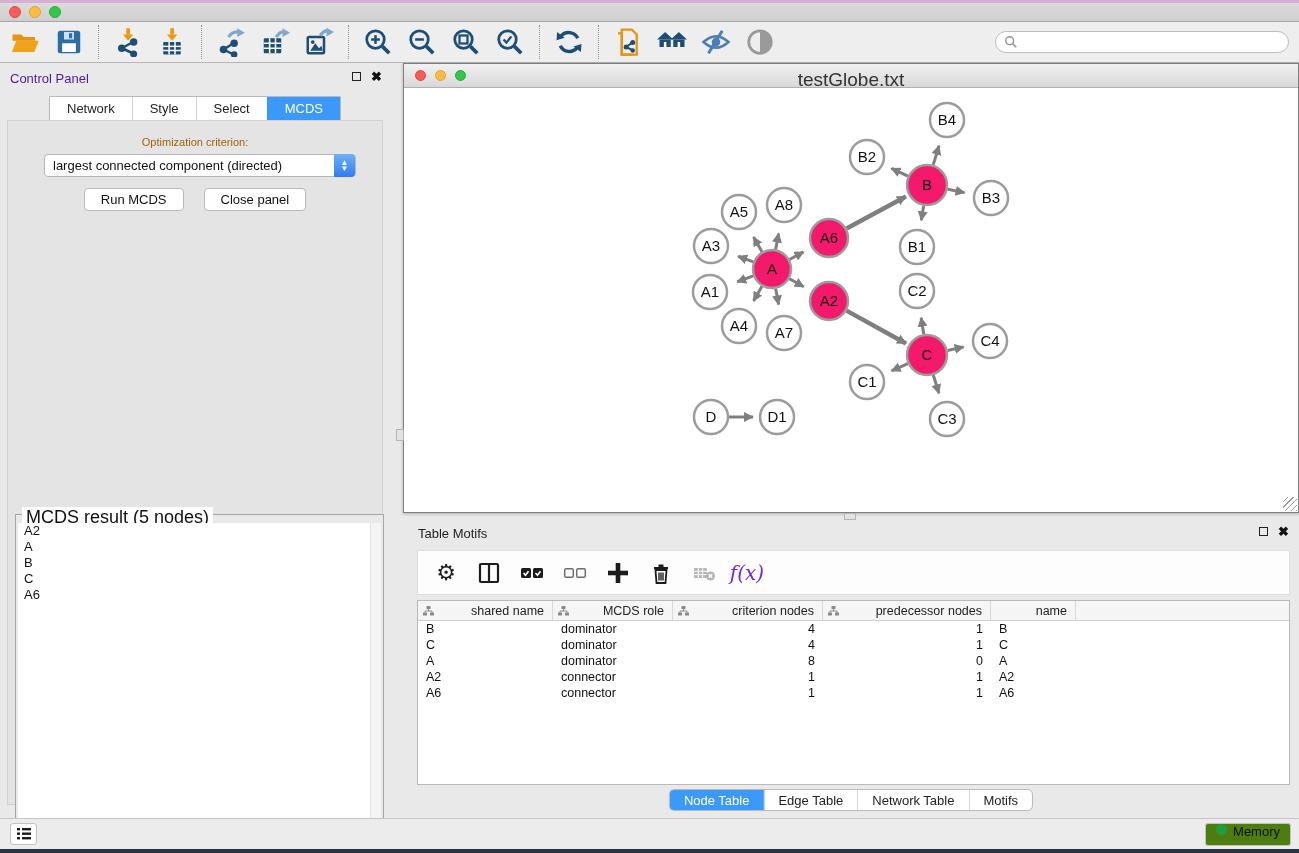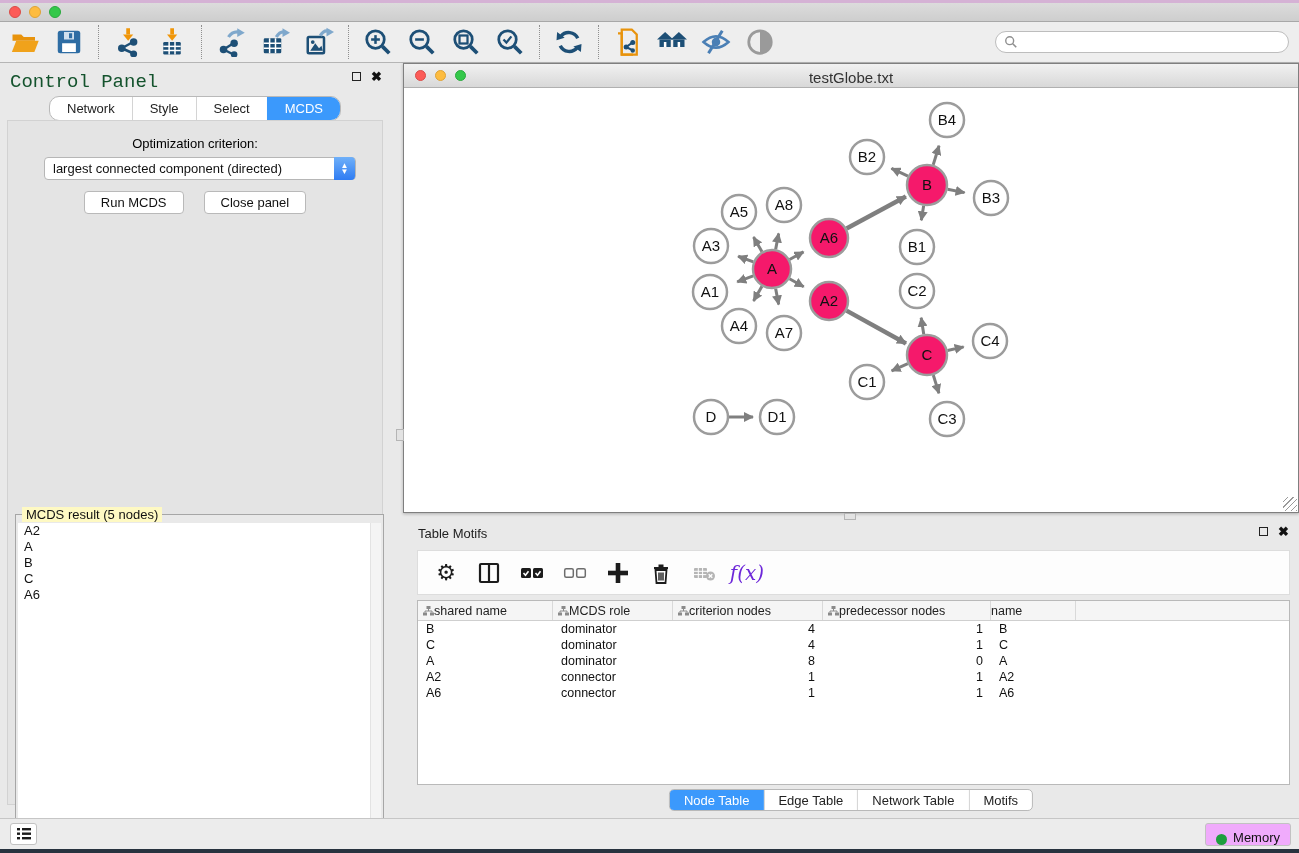--- a/index.html
+++ b/index.html
@@ -30,87 +30,87 @@
   .tb-icon { width:34px; height:34px; display:flex; align-items:center; justify-content:center; cursor:default; }
   .tb-icon svg { width:30px; height:30px; }
   .search-wrap { position:absolute; right:10px; top:9px; }
   .search-box { width:294px; height:22px; border:1px solid #bdbdbd; border-radius:11px; background:#fff;
     font-size:12px; padding:0 8px 0 26px; color:#333; outline:none; }
   .search-glass { position:absolute; left:9px; top:4px; width:14px; height:14px; }
 
   
   .control-panel { position:absolute; left:0; top:65px; width:390px; height:745px; background:#e9e9e9; }
   .panel-head { position:absolute; left:0; top:0; width:100%; height:26px; }
-  .panel-head .ph-title { position:absolute; left:10px; top:6px; font-size:19px; color:#14532d;font-family:Liberation Mono, monospace; }
+  .panel-head .ph-title { position:absolute; left:10px; top:6px; font-size:13px; color:#4c1d95; }
   .ph-icons { position:absolute; right:8px; top:7px; display:flex; gap:10px; align-items:center; }
   .float-glyph { width:9px; height:9px; border:1.5px solid #222; display:inline-block; }
   .close-glyph { font-size:13px; font-weight:bold; color:#111; line-height:9px; }
   .cp-tabs { position:absolute; left:50%; top:31px; transform:translateX(-50%); display:flex;
-    border:1px solid #b9b9b9; border-radius:10px; overflow:hidden; background:#fff; height:25px; }
+    border:1px solid #b9b9b9; border-radius:1px; overflow:hidden; background:#fff; height:25px; }
   .cp-tab { padding:0 17px; font-size:13px; color:#222; display:flex; align-items:center; border-left:1px solid #d4d4d4; }
   .cp-tab:first-child { border-left:none; }
   .cp-tab.active { background:#3b99fc; color:#fff; border-left-color:#3b99fc; }
   .cp-body { position:absolute; left:7px; top:55px; width:376px; height:685px; background:#e4e4e4; border:1px solid #d2d2d2; }
-  .opt-label { margin-top:15px; text-align:center; font-size:13px; color:#000000; }
+  .opt-label { margin-top:15px; text-align:center; font-size:11px; color:#a16207; }
   .dropdown { position:relative; margin:6px 0 0 36px; width:312px; height:23px; background:#fff;
     border:1px solid #b6b6b6; border-radius:4px; font-size:13px; color:#111; display:flex; align-items:center; padding-left:8px; }
   .dropdown .stepper { position:absolute; right:0; top:-1px; width:21px; height:23px; border-radius:0 4px 4px 0;
     background:linear-gradient(#6fb0f9,#2f7cf3); display:flex; flex-direction:column; align-items:center; justify-content:center; color:#fff; }
   .stepper span { font-size:8px; line-height:6px; }
   .btn-row { display:flex; justify-content:center; gap:20px; margin-top:11px; }
   .push-btn { height:23px; background:#fff; border:1px solid #b9b9b9; border-radius:4px; font-size:13px;
     color:#111; padding:0 16px; display:flex; align-items:center; }
   .result-group { position:absolute; left:7px; top:393px; width:369px; height:342px; border:1px solid #a6a6a6; background:#e9e9e9; }
-  .result-legend { position:absolute; left:6px; top:-8px; background:#fef9c3; padding:0 4px; font-size:13px; color:#111; }
+  .result-legend { position:absolute; left:6px; top:-8px; background:#ffffff; padding:0 4px; font-size:18px; color:#111; }
   .result-list { position:absolute; left:2px; right:2px; top:8px; bottom:2px; background:#fff; overflow:hidden; }
   .result-scroll { position:absolute; right:0; top:0; bottom:0; width:11px; background:#f4f4f4; border-left:1px solid #e3e3e3; }
   .mcds-item { font-size:13px; color:#111; line-height:16px; padding-left:6px; }
 
   
   .net-window { position:absolute; left:403px; top:63px; width:896px; height:450px;
     border:1px solid #7f7f7f; background:#fff; box-shadow:0 1px 3px rgba(0,0,0,.25); }
   .net-titlebar { position:absolute; left:0; top:0; width:100%; height:24px;
     background:linear-gradient(#f1f1f1,#d8d8d8); border-bottom:1px solid #b0b0b0; }
   .net-titlebar .lights { margin-left:11px; margin-top:6px; gap:9px; }
   .net-titlebar .light { width:11px; height:11px; }
-  .net-title { position:absolute; left:0; right:0; top:5px; text-align:center; font-size:15px; color:#333; }
+  .net-title { position:absolute; left:0; right:0; top:5px; text-align:center; font-size:19px; color:#333; }
   .net-canvas { position:absolute; left:0; top:24px; width:894px; height:424px; background:#fff; }
   .resize-grip { position:absolute; right:1px; bottom:1px; width:14px; height:14px;
     background:repeating-linear-gradient(135deg, transparent 0 3px, #9a9a9a 3px 4px); }
   .splitter-handle-v { position:absolute; left:396px; top:429px; width:8px; height:12px; background:#e3e3e3; border:1px solid #b5b5b5; }
   .splitter-handle-h { position:absolute; left:844px; top:513px; width:12px; height:7px; background:#e3e3e3; border:1px solid #b5b5b5; }
 
   
   .table-panel { position:absolute; left:403px; top:520px; width:896px; height:292px; background:#e9e9e9; }
   .tp-head-title { position:absolute; left:15px; top:6px; font-size:13px; color:#222; }
   .tp-toolbar { position:absolute; left:14px; top:30px; width:873px; height:45px; background:#fdfdfd;
     border:1px solid #ddd; display:flex; align-items:center; gap:15px; padding-left:14px; }
   .tp-icon { width:28px; height:28px; display:flex; align-items:center; justify-content:center; }
   .tp-icon svg { width:24px; height:24px; }
   .tp-icon .uni { font-size:22px; color:#1c1c1c; }
   .fx-label { font-family:"DejaVu Serif", serif; font-style:italic; font-size:20px; color:#6d28d9; }
   .data-table { position:absolute; left:14px; top:80px; width:873px; height:185px; background:#fff; border:1px solid #b9b9b9; }
   .dt-header { display:flex; height:20px; background:#f5f5f5; border-bottom:1px solid #cfcfcf; }
   .th { display:flex; align-items:center; border-right:1px solid #d9d9d9; font-size:12.5px; color:#222; position:relative; }
   .th .hier { margin-left:5px; }
-  .th span.lbl { flex:1; text-align:left; padding-right:8px; }
+  .th span.lbl { flex:1; text-align:right; padding-right:8px; }
   .dt-body .row { display:flex; height:16px; }
   .dt-body .cell { font-size:12.5px; color:#111; line-height:16px; padding:0 8px; overflow:hidden; white-space:nowrap; }
   .tp-tabs { position:absolute; left:50%; bottom:1px; transform:translateX(-50%); display:flex; height:22px;
     border:1px solid #b9b9b9; border-radius:5px; overflow:hidden; background:#fff; }
   .tp-tab { padding:0 14px; font-size:13px; color:#222; display:flex; align-items:center; border-left:1px solid #d4d4d4; }
   .tp-tab:first-child { border-left:none; }
   .tp-tab.active { background:#3b99fc; color:#fff; border-left-color:#3b99fc; }
 
   
   .statusbar { position:absolute; left:0; top:818px; width:100%; height:31px; background:#ececec; border-top:1px solid #c6c6c6; }
   .panels-btn { position:absolute; left:10px; top:4px; width:27px; height:22px; background:#fff; border:1px solid #c2c2c2;
     border-radius:3px; display:flex; align-items:center; justify-content:center; }
-  .memory-btn { position:absolute; right:8px; top:4px; height:23px; background:#f0abfc; border:1px solid #c2c2c2;
-    border-radius:3px; display:flex; align-items:flex-end; gap:6px; padding:0 10px; font-size:13px; color:#111; }
+  .memory-btn { position:absolute; right:8px; top:4px; height:23px; background:#4d7c0f; border:1px solid #c2c2c2;
+    border-radius:3px; display:flex; align-items:flex-start; gap:6px; padding:0 10px; font-size:13px; color:#111; }
   .mem-dot { width:11px; height:11px; border-radius:50%; background:#1e9e3e; }
 </style>
 </head>
 <body>
 
 <div class="screen">
   <div class="desktop-top"></div>
 
   <div class="titlebar">
     <div class="lights">

